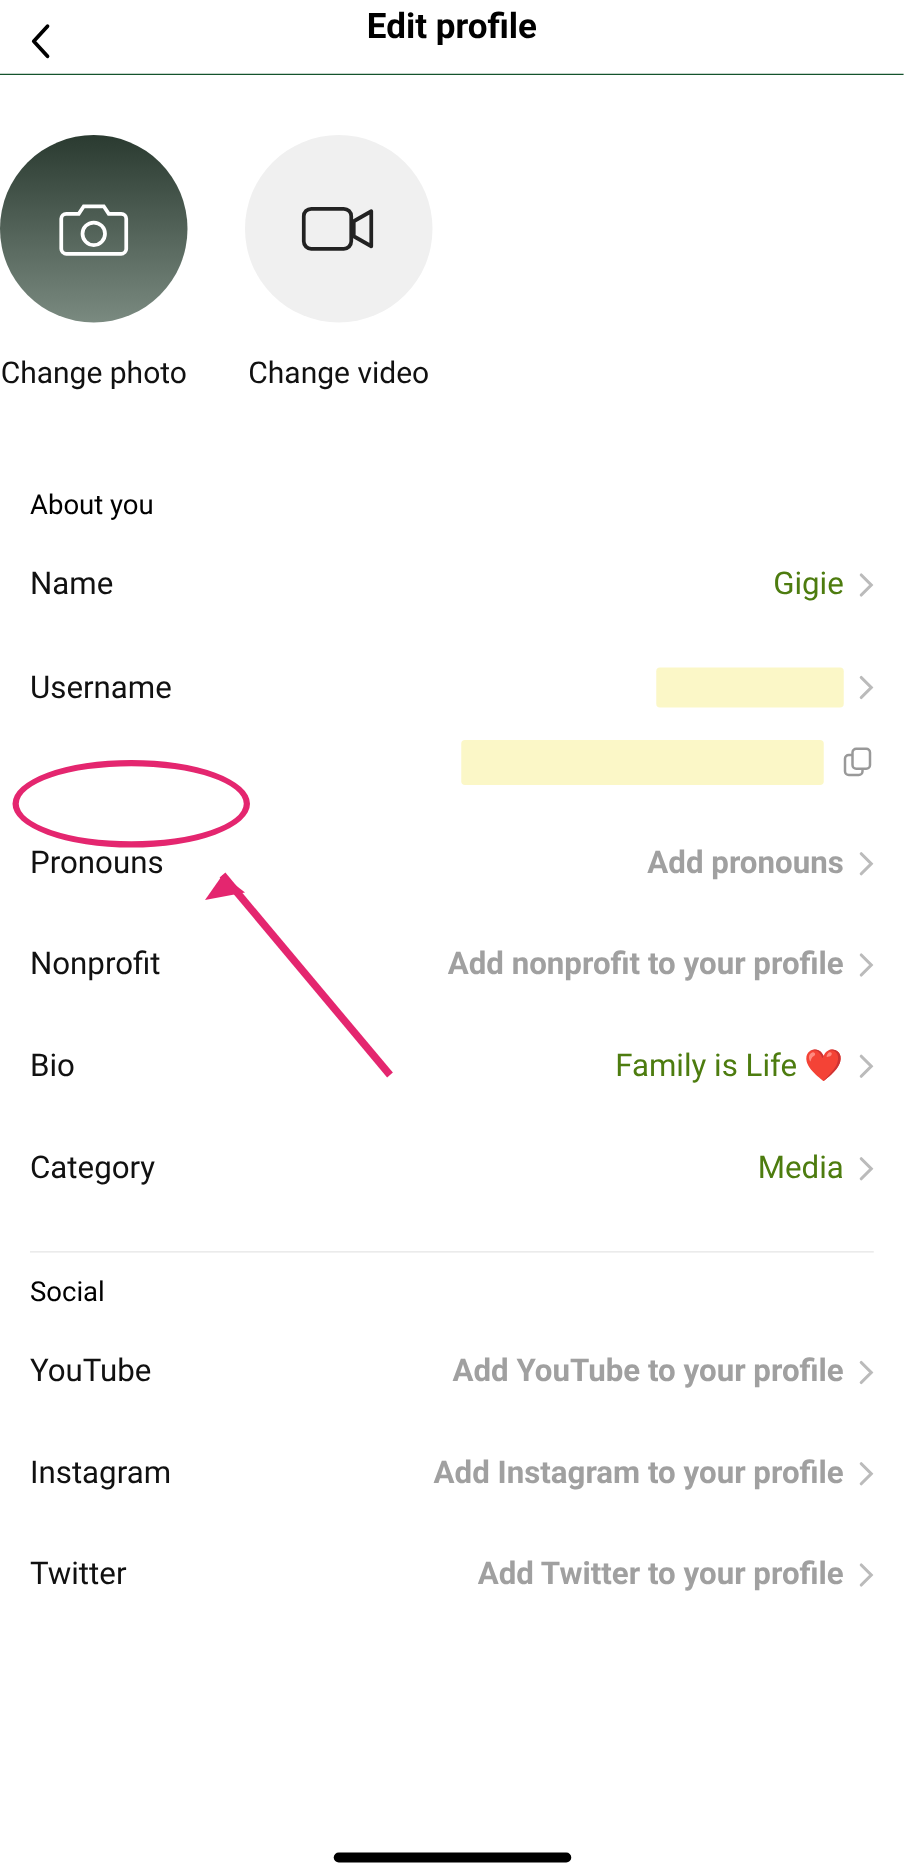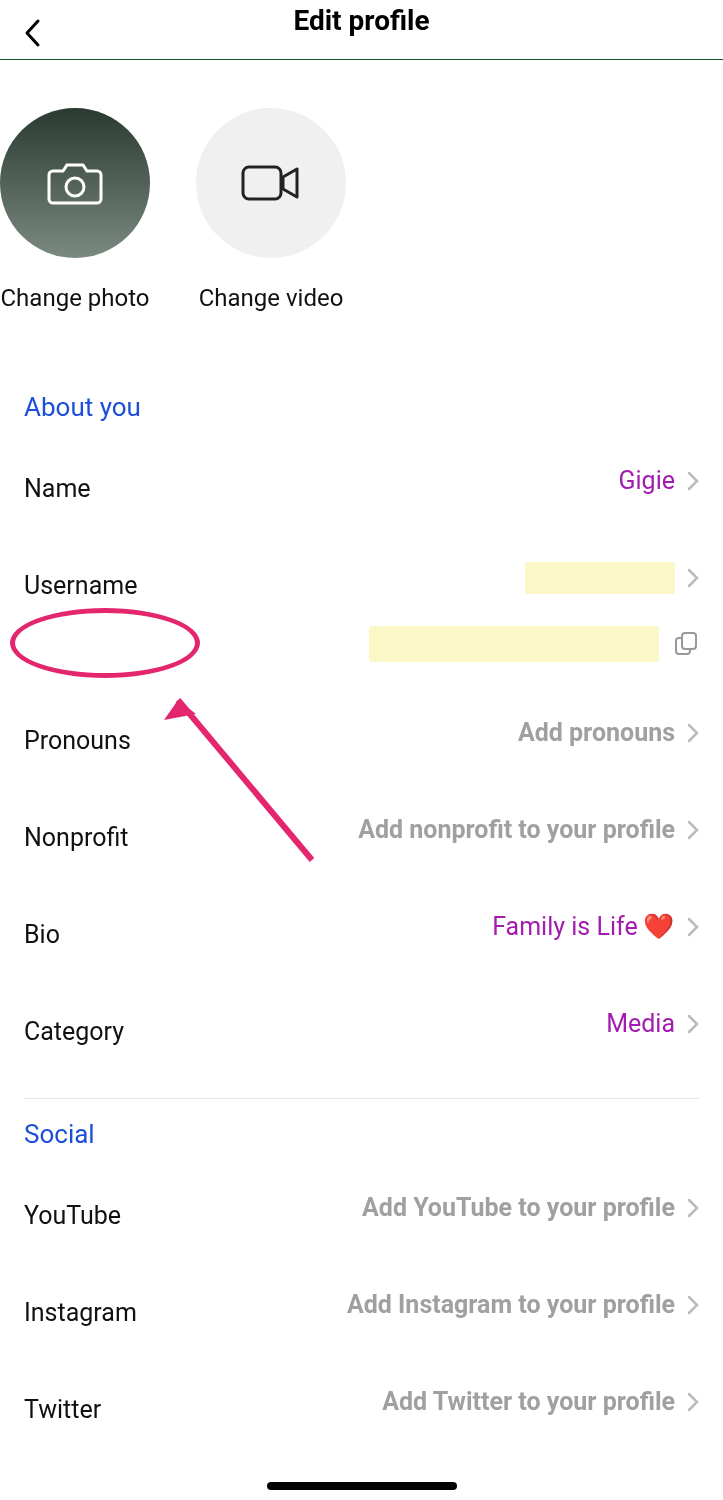--- a/index.html
+++ b/index.html
@@ -49,36 +49,36 @@
   margin: 0 auto 26px;
   display: flex;
   align-items: center;
   justify-content: center;
   cursor: pointer;
 }
 .photo-circle { background: linear-gradient(#2a3a30, #7a8a80); position: relative; }
 .video-circle { background: #f0f0f0; }
 .media-label { font-size: 24px; color: #111; }
 .section-title {
-  font-size: 26px;
-  color: #1d4ed8;
+  font-size: 22px;
+  color: #000000;
   padding: 20px 24px 10px;
 }
 .list { padding: 0 24px; }
 .row {
   display: flex;
   align-items: center;
   justify-content: space-between;
   padding: 26px 0;
   cursor: pointer;
   font-size: 25px;
 }
-.row-label { color: #111; margin-top: 16px; }
+.row-label { color: #111; }
 .row-value-wrap { display: flex; align-items: center; gap: 12px; }
-.row-value { color: #a21caf; }
+.row-value { color: #4d7c0f; }
 .row-value.placeholder { color: #a0a0a0; font-weight: bold; }
 .chevron { color: #bbb; }
 .highlight-block {
   background: #fbf7c7;
   height: 32px;
   border-radius: 3px;
 }
 .username-highlight { width: 150px; }
 .link-row {
   display: flex;

